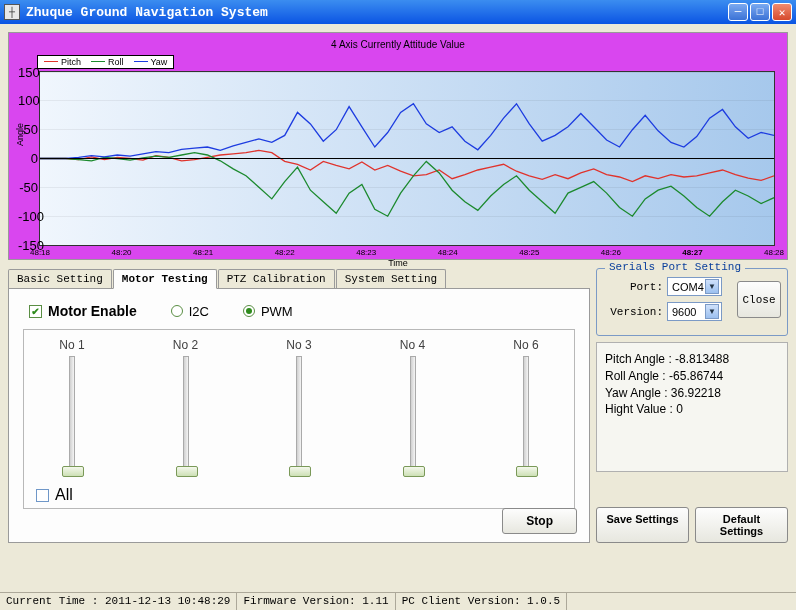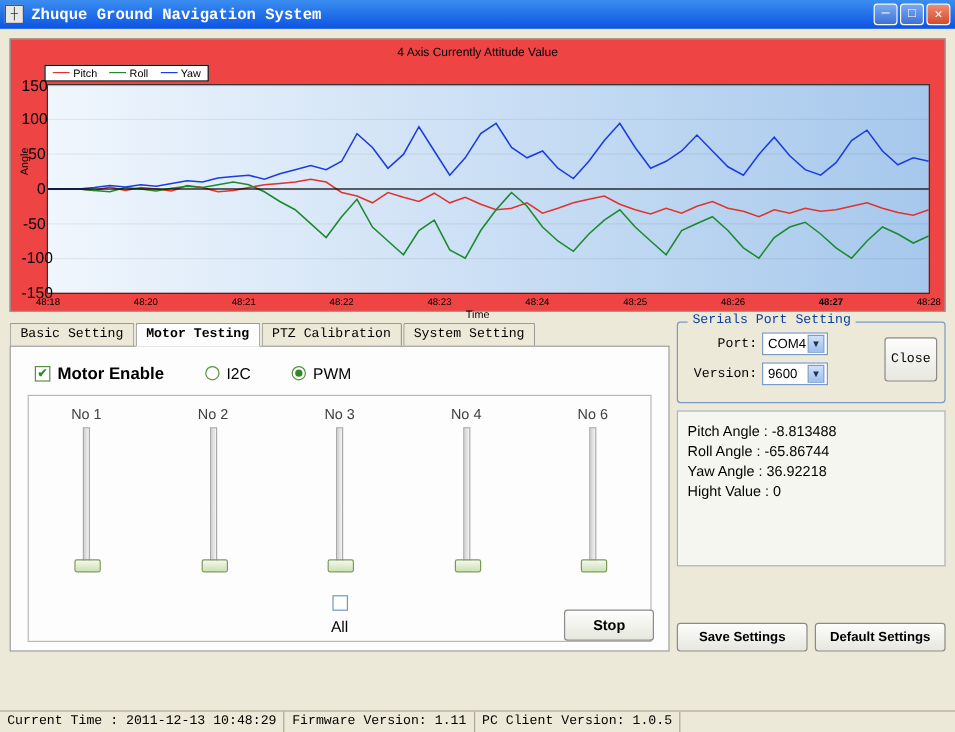--- a/index.html
+++ b/index.html
@@ -47,21 +47,21 @@
     color: #fff;
   }
   .winbtn.min, .winbtn.max { background: linear-gradient(#7ba9f0,#3b72d6); }
   .winbtn.close { background: linear-gradient(#f08b6f,#d64a2d); }
   .content {
     padding: 8px;
   }
   
   .chart-panel {
     border: 1px solid #999;
-    background: #ef4444;
+    background: #d946ef;
     height: 228px;
     position: relative;
     padding: 4px 8px 4px 8px;
   }
   .chart-title {
     text-align: center;
     font-size: 10px;
     padding: 2px 0;
   }
   .legend {
@@ -215,23 +215,22 @@
     position: absolute;
     bottom: -2px;
     left: -8px;
     width: 22px; height: 11px;
     background: linear-gradient(#f4f8ec,#cde0b5);
     border: 1px solid #7a9958;
     border-radius: 2px;
   }
   .allrow {
     display: flex; align-items: center; gap: 6px;
-    font-size: 13px;
-    margin-top: 20px;
-    flex-direction: column;
+    font-size: 16px;
+    margin-top: 10px;
   }
   .chk2 {
     width: 13px; height: 13px;
     border: 1px solid #6f97c8;
     background: #fff;
   }
   .stopbtn-row {
     position: absolute;
     right: 12px;
     bottom: 8px;
@@ -242,21 +241,21 @@
     padding: 5px 23px;
     border-radius: 3px;
     font-size: 12px;
     font-family: Tahoma, sans-serif;
     font-weight: bold;
     min-width: 58px;
     text-align: center;
   }
   
   .rightcol {
-    width: 224px;
+    width: 192px;
     display: flex;
     flex-direction: column;
     gap: 6px;
   }
   .groupbox {
     border: 1px solid #7b9ac6;
     border-radius: 3px;
     padding: 8px 8px 8px 8px;
     position: relative;
     font-size: 11px;

